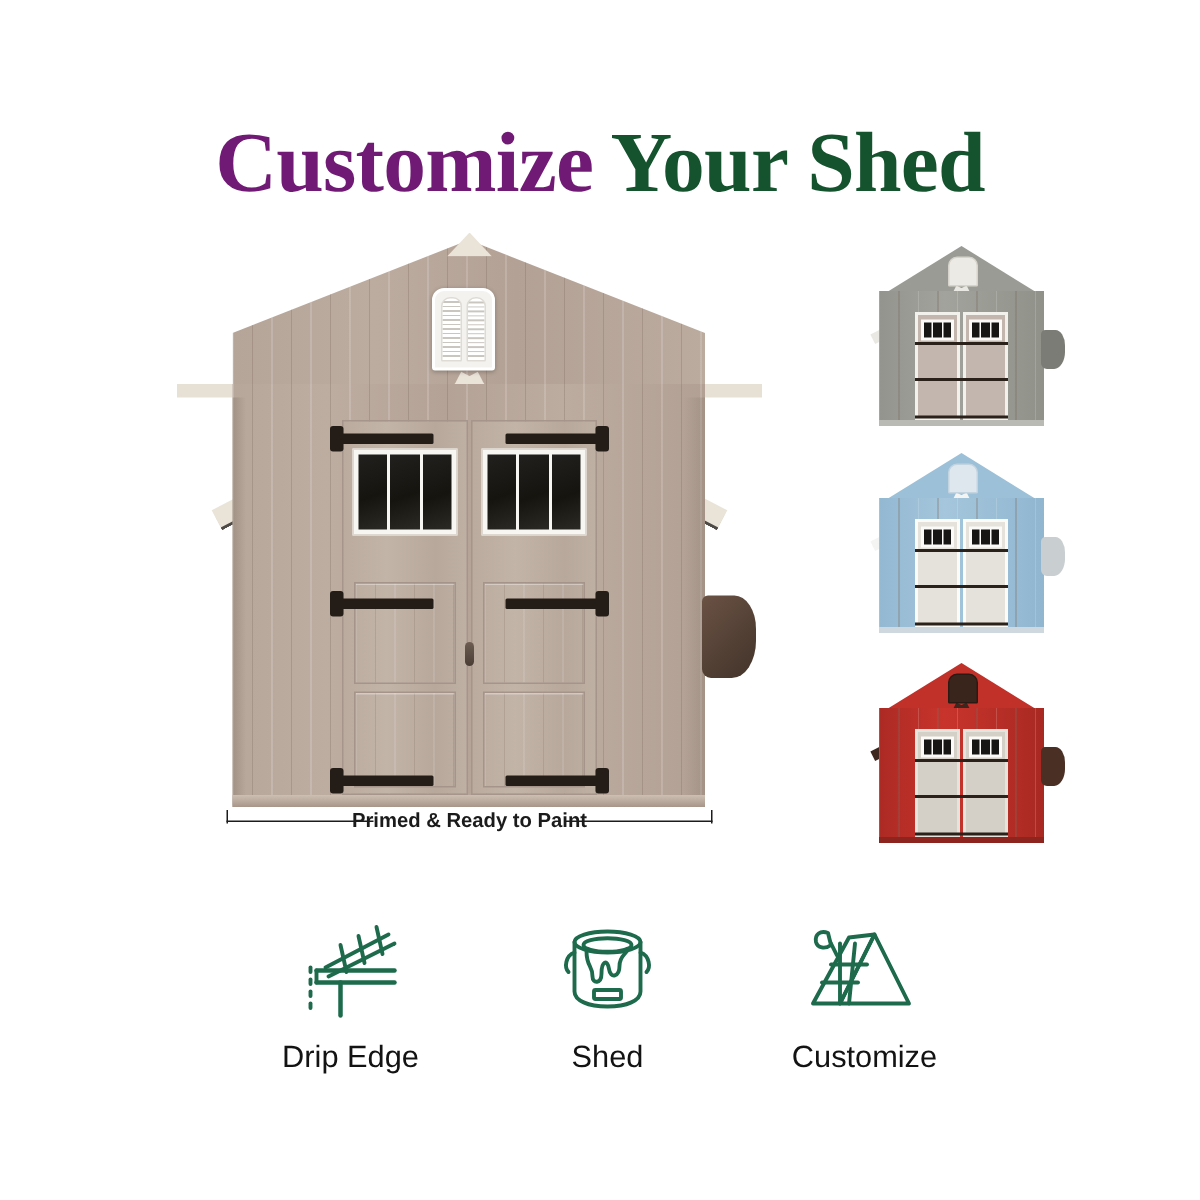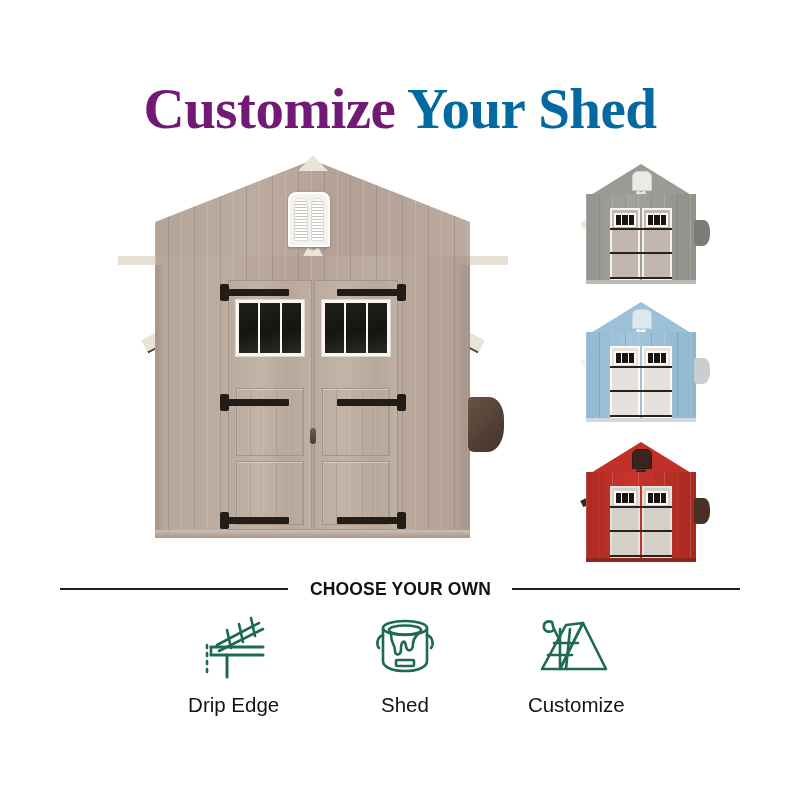--- a/index.html
+++ b/index.html
@@ -17,21 +17,21 @@
     position:absolute;top:78px;left:0;width:800px;
     text-align:center;
     font-family:"Liberation Serif", serif;
     font-weight:700;
     font-size:57px;
     line-height:62px;
     letter-spacing:-0.5px;
     white-space:nowrap;
   }
   .title .green{color:#701a75;}
-  .title .black{color:#0369a1;}
+  .title .black{color:#14532d;}
 
   
   .hero{position:absolute;left:118px;top:152px;width:390px;height:400px;}
   .hero .body{
     position:absolute;left:37px;top:104px;width:315px;height:282px;
     background:linear-gradient(90deg,#b7a79b 0%,#bdaca0 20%,#b4a296 45%,#bcab9f 70%,#b2a094 100%);
   }
   
   .battens{
     position:absolute;inset:0;
@@ -233,20 +233,27 @@
         <div class="panel mid"></div>
         <div class="panel bot"></div>
         <div class="hinge r" style="top:8px"></div>
         <div class="hinge r" style="top:118px"></div>
         <div class="hinge r" style="top:236px"></div>
       </div>
       <div class="knob"></div>
     </div>
   </div>
 
+  <div class="caption">
+    <div class="brk a"></div>
+    <div class="brk b"></div>
+    <div class="tick a"></div>
+    <div class="tick b"></div>
+    <div class="txt">Primed &amp; Ready to Paint</div>
+  </div>
 
   <div class="variants">
 
     <div class="vshed v1">
       <div class="vs-gable" style="background:#9a9b94"></div>
       <div class="vs-roofL" style="background:#e9e8e2"></div>
       <div class="vs-roofR" style="background:#e9e8e2"></div>
       <div class="vs-vent" style="background:#eceae4;border:1px solid #d5d3cc"></div>
       <div class="vs-body" style="background:linear-gradient(90deg,#93948d,#a2a39c 40%,#909189)">
           <div class="battens"></div>
@@ -330,25 +337,20 @@
             </div>
         </div>
         <div class="vs-hinge" style="top:20px"></div>
         <div class="vs-hinge" style="top:44px"></div>
         <div class="vs-hinge" style="top:69px"></div>
       </div>
       <div class="vs-base" style="background:#8e241e"></div>
     </div>
   </div>
 
-  <div class="chooserow">
-    <div class="ln"></div>
-    <div class="lbl">CHOOSE YOUR OWN</div>
-    <div class="ln"></div>
-  </div>
 
   <div class="features">
 
     <div class="feat">
       <div class="ic">
         <svg width="74" height="66" viewBox="0 0 74 66" fill="none" stroke="#1d6b4c" stroke-width="2.6" stroke-linecap="round">
           <path d="M20 30 L62 8"></path>
           <path d="M22 36 L66 14"></path>
           <path d="M30 15 L34 33"></path>
           <path d="M42 9 L46 27"></path>

